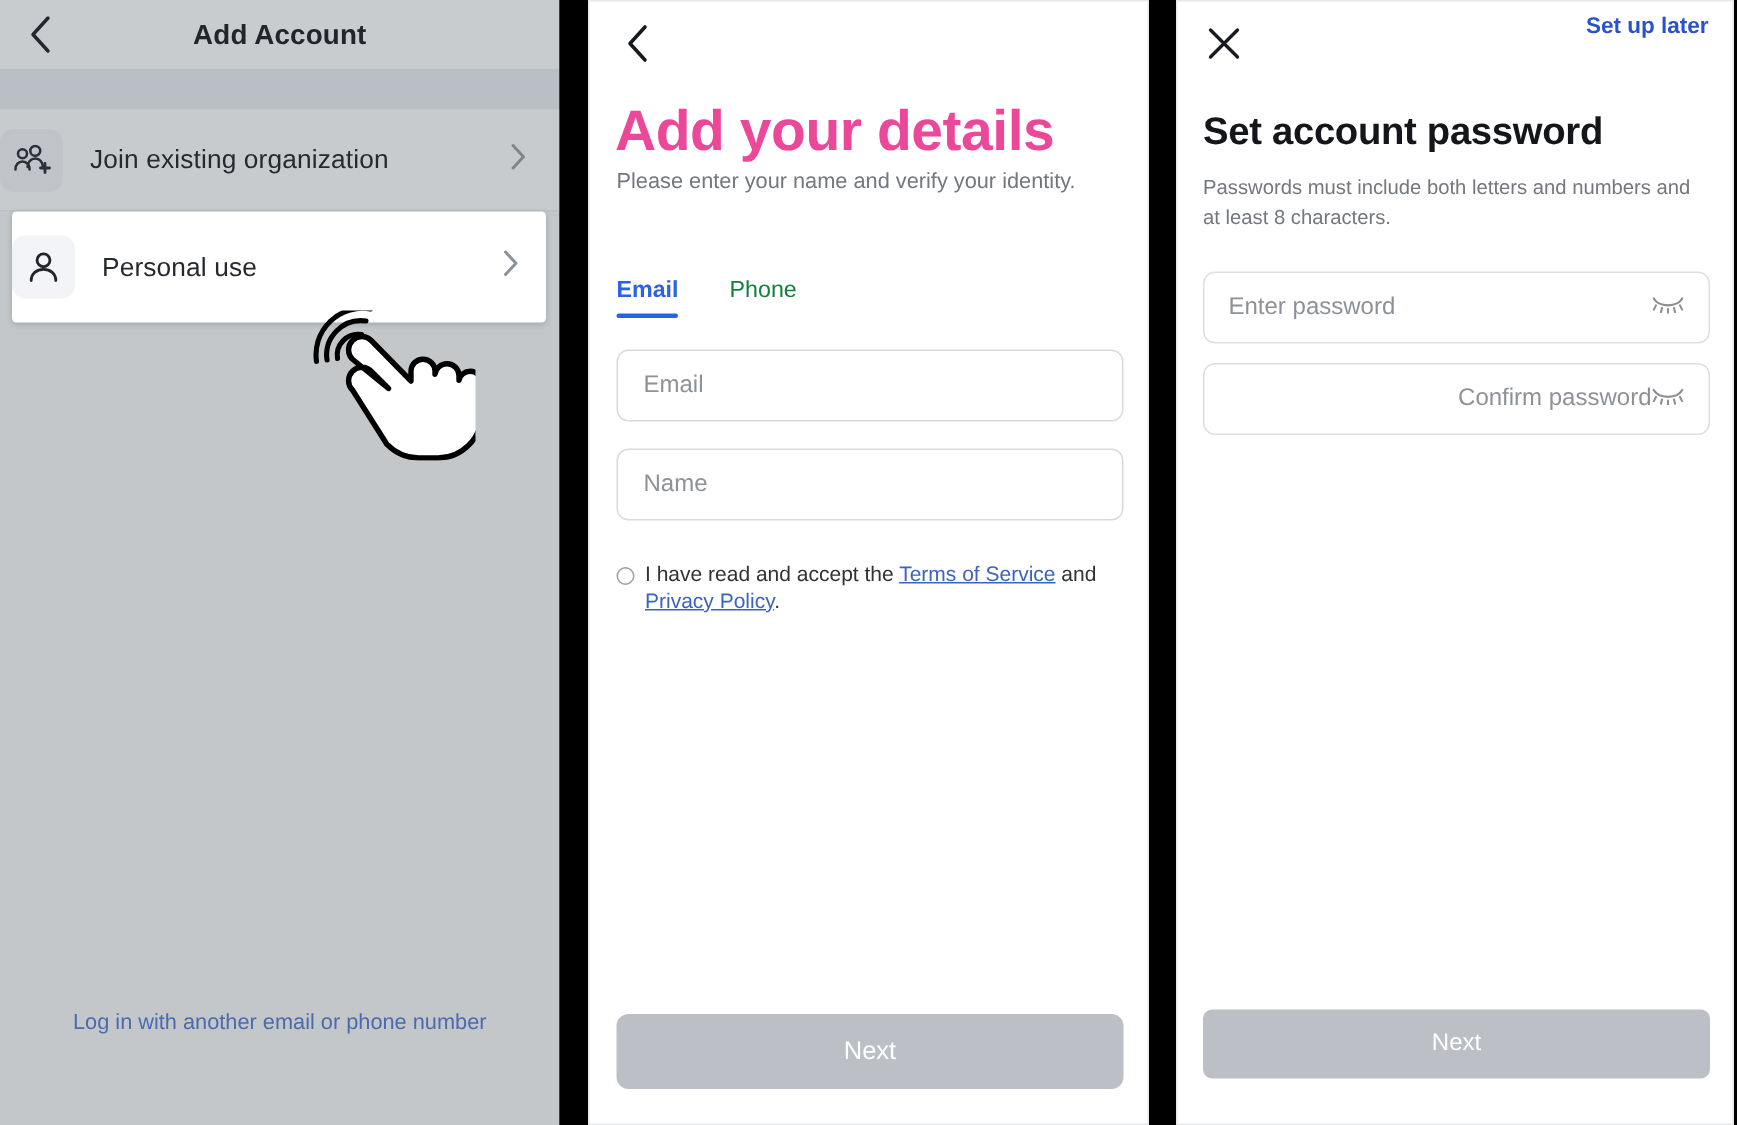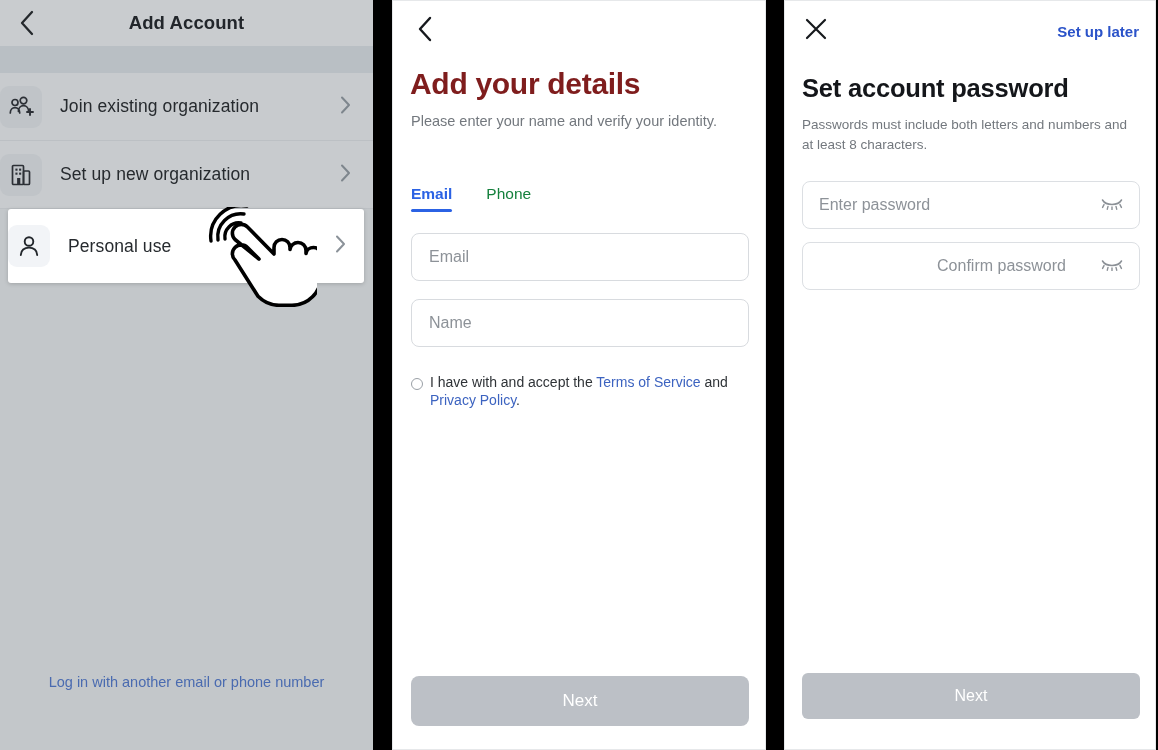--- a/index.html
+++ b/index.html
@@ -71,22 +71,22 @@
   #sep2 { left: 766px; width: 18px; }
 
   
   #panel2 {
     position: absolute; left: 392px; top: 0; width: 374px; height: 750px;
     background: #fff; border: 1px solid #e6e8ea; overflow: hidden;
   }
   #p2-back { position: absolute; left: 16px; top: 12px; width: 32px; height: 32px;
     display: flex; align-items: center; justify-content: center; }
   #p2-title {
-    position: absolute; left: 17px; top: 66px; font-size: 30px; font-weight: bold;
-    color: #7f1d1d; letter-spacing: -.3px;
+    position: absolute; left: 17px; top: 66px; font-size: 38px; font-weight: bold;
+    color: #ec4899; letter-spacing: -.3px;
   }
   #p2-sub {
     position: absolute; left: 18px; top: 112px; font-size: 14.5px; color: #73787e;
   }
   #p2-tabs {
     position: absolute; left: 18px; top: 184px; display: flex; gap: 34px; align-items: flex-start;
   }
   .tab { font-size: 15.5px; color: #15803d; padding-bottom: 9px; position: relative; }
   .tab.active { color: #2b62e4; font-weight: bold; }
   .tab.active::after {
@@ -104,52 +104,52 @@
 
   #p2-terms {
     position: absolute; left: 18px; top: 373px; width: 330px;
     display: flex; align-items: flex-start; gap: 7px;
   }
   #p2-radio {
     width: 12px; height: 12px; border: 1.4px solid #9aa0a6; border-radius: 50%;
     margin-top: 4px; flex: 0 0 auto;
   }
   #p2-terms-text { font-size: 14px; line-height: 1.26; color: #2f3337; }
-  #p2-terms-text .lk { color: #3c63c0; }
+  #p2-terms-text .lk { color: #3c63c0; text-decoration: underline; }
 
   #p2-next {
     position: absolute; left: 18px; bottom: 23px; width: 338px; height: 50px;
     background: #bcc0c6; border: none; border-radius: 8px;
     color: #fff; font-size: 17px; font-family: inherit;
   }
 
   
   #panel3 {
     position: absolute; left: 784px; top: 0; width: 372px; height: 750px;
     background: #fff; border: 1px solid #e6e8ea; overflow: hidden;
   }
   #p3-close { position: absolute; left: 16px; top: 13px; width: 30px; height: 30px;
     display: flex; align-items: center; justify-content: center; }
   #p3-later {
-    position: absolute; right: 16px; top: 22px; font-size: 15px;
+    position: absolute; right: 16px; top: 8px; font-size: 15px;
     font-weight: bold; color: #2b53c9;
   }
   #p3-title {
     position: absolute; left: 17px; top: 73px; font-size: 25.5px; font-weight: bold;
     color: #14161a; letter-spacing: -.2px;
   }
   #p3-sub {
     position: absolute; left: 17px; top: 114px; width: 330px;
     font-size: 13.5px; line-height: 1.45; color: #73787e;
   }
   .pf {
     position: absolute; left: 17px; width: 338px; height: 48px;
     border: 1px solid #dcdfe3; border-radius: 8px;
     display: flex; align-items: center; justify-content: space-between;
-    padding: 0 16px; font-size: 16px; color: #8d9298; background: #fff; gap: 35px;
+    padding: 0 16px; font-size: 16px; color: #8d9298; background: #fff;
   }
   #p3-pass    { top: 180px; }
   #p3-confirm { top: 241px; justify-content: flex-end; }
 
   #p3-next {
     position: absolute; left: 17px; bottom: 30px; width: 338px; height: 46px;
     background: #bcc0c6; border: none; border-radius: 6px;
     color: #fff; font-size: 16px; font-family: inherit;
   }
 </style>
@@ -184,39 +184,20 @@
           </svg>
         </div>
         <div class="opt-label">Join existing organization</div>
         <div class="opt-chev">
           <svg width="11" height="19" viewBox="0 0 11 19" aria-hidden="true">
             <polyline points="2,2 9,9.5 2,17" fill="none" stroke="currentColor" stroke-width="2" stroke-linecap="round" stroke-linejoin="round"></polyline>
           </svg>
         </div>
       </div>
 
-      <div class="opt-row">
-        <div class="opt-ico">
-          <svg width="22" height="24" viewBox="0 0 22 24" aria-hidden="true">
-            <rect x="2.5" y="2.5" width="11" height="19" fill="none" stroke="#2c3036" stroke-width="1.7" rx="1"></rect>
-            <rect x="13.5" y="8" width="6" height="13.5" fill="none" stroke="#2c3036" stroke-width="1.7" rx="1"></rect>
-            <rect x="5.4" y="5.6" width="2.1" height="2.1" fill="#2c3036"></rect>
-            <rect x="9.1" y="5.6" width="2.1" height="2.1" fill="#2c3036"></rect>
-            <rect x="5.4" y="9.6" width="2.1" height="2.1" fill="#2c3036"></rect>
-            <rect x="9.1" y="9.6" width="2.1" height="2.1" fill="#2c3036"></rect>
-            <rect x="7.1" y="15" width="3.2" height="6.5" fill="#2c3036"></rect>
-          </svg>
-        </div>
-        <div class="opt-label">Set up new organization</div>
-        <div class="opt-chev">
-          <svg width="11" height="19" viewBox="0 0 11 19" aria-hidden="true">
-            <polyline points="2,2 9,9.5 2,17" fill="none" stroke="currentColor" stroke-width="2" stroke-linecap="round" stroke-linejoin="round"></polyline>
-          </svg>
-        </div>
-      </div>
 
       <div class="opt-row highlight">
         <div class="opt-ico">
           <svg width="22" height="24" viewBox="0 0 22 24" aria-hidden="true">
             <circle cx="11" cy="7.5" r="4.3" fill="none" stroke="#22262b" stroke-width="1.9"></circle>
             <path d="M2.8 21c0-4.6 3.6-7.4 8.2-7.4s8.2 2.8 8.2 7.4" fill="none" stroke="#22262b" stroke-width="1.9" stroke-linecap="round"></path>
           </svg>
         </div>
         <div class="opt-label">Personal use</div>
         <div class="opt-chev">
@@ -278,21 +259,21 @@
       <div class="tab active">Email</div>
       <div class="tab">Phone</div>
     </div>
 
     <div class="tf" id="p2-email">Email</div>
     <div class="tf" id="p2-name">Name</div>
 
     <div id="p2-terms">
       <div id="p2-radio"></div>
       <div id="p2-terms-text">
-        <span>I have with and accept the </span><span class="lk">Terms of Service</span><span> and </span><span class="lk">Privacy Policy</span><span>.</span>
+        <span>I have read and accept the </span><span class="lk">Terms of Service</span><span> and </span><span class="lk">Privacy Policy</span><span>.</span>
       </div>
     </div>
 
     <button id="p2-next">Next</button>
   </div>
 
   <div class="sep" id="sep2"></div>
 
   <div id="panel3">
 

